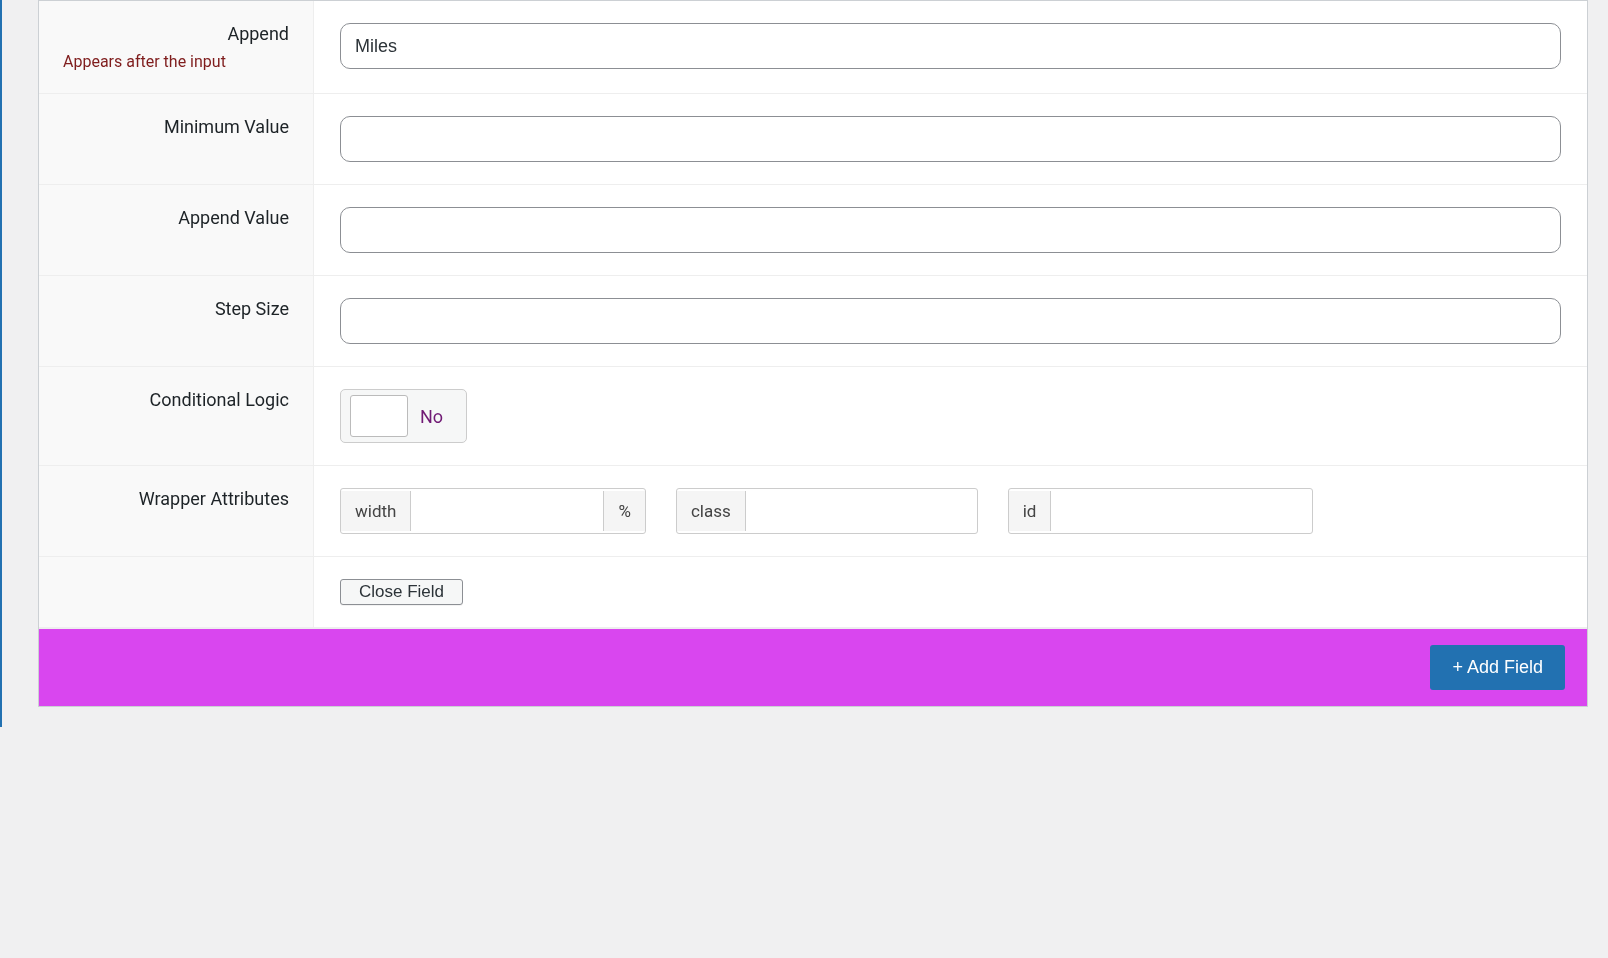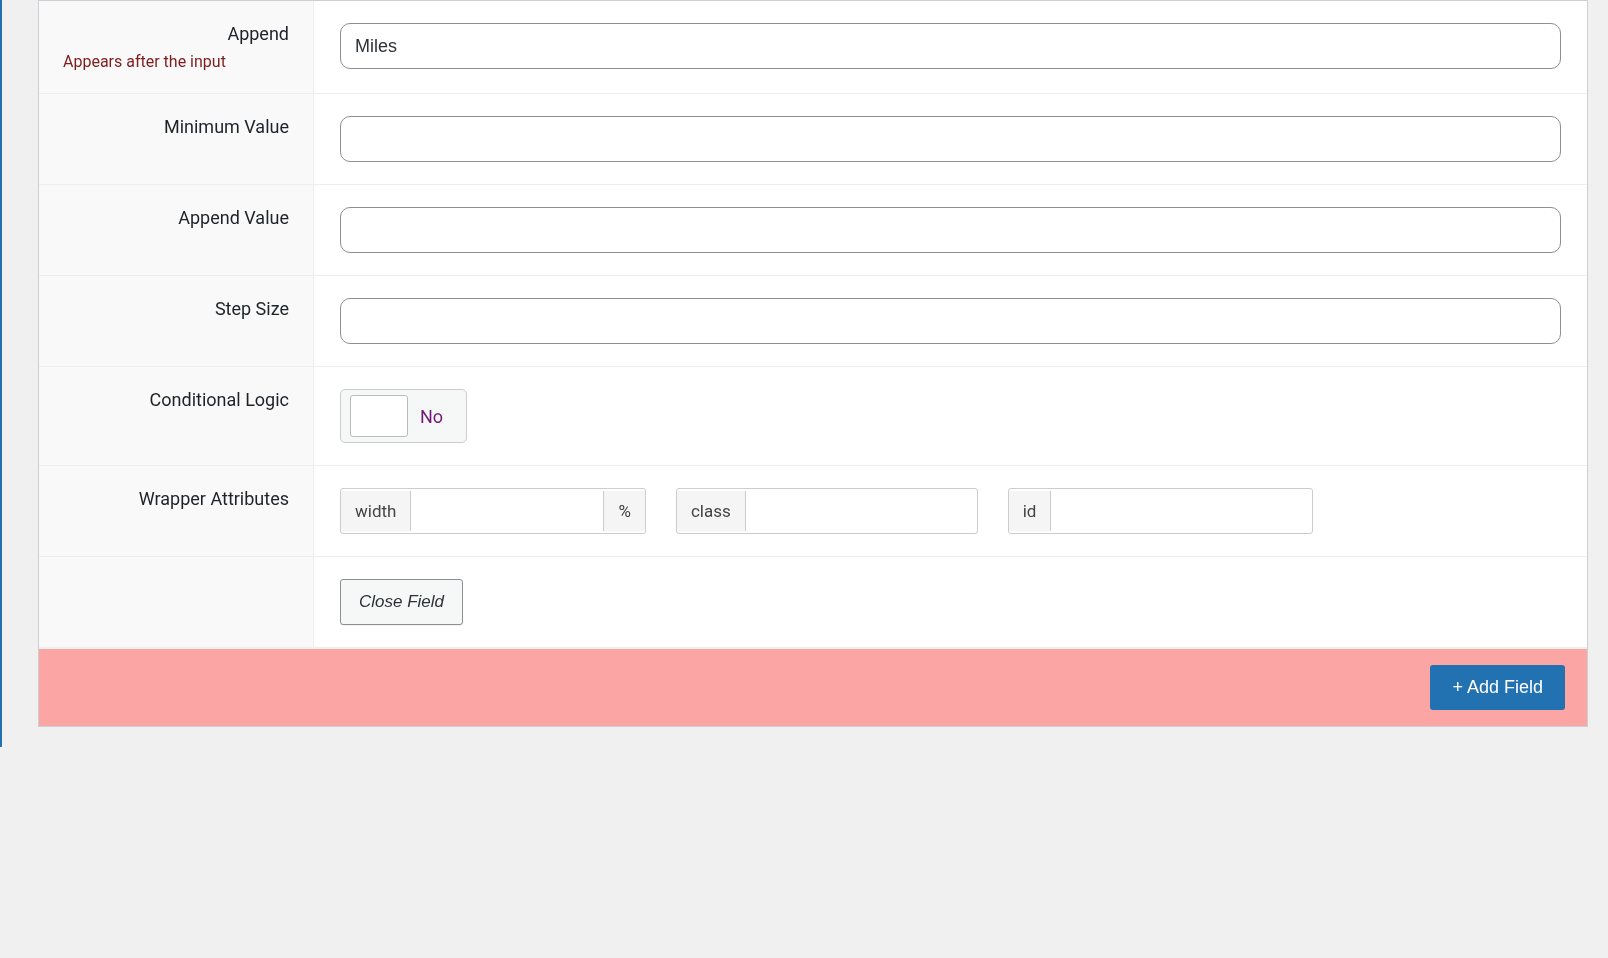--- a/index.html
+++ b/index.html
@@ -119,29 +119,28 @@
       outline: none;
       min-width: 0;
     }
     .attr-group.width .attr-input { width: 180px; }
     .attr-group.class .attr-input { width: 225px; }
     .attr-group.id .attr-input { width: 255px; }
     .close-btn {
       background: #f6f7f7;
       border: 1px solid #8c8f94;
       border-radius: 3px;
-      padding: 12px 18px;
+      padding: 2px 18px;
       font-size: 17px;
       color: #2c3338;
       cursor: pointer;
       box-shadow: 0 1px 0 rgba(0,0,0,0.05);
-      font-style: italic;
     }
     .footer {
-      background: #fca5a5;
+      background: #d946ef;
       border-top: 1px solid #eee;
       padding: 16px 22px;
       display: flex;
       justify-content: flex-end;
     }
     .add-btn {
       background: #2271b1;
       color: #fff;
       border: none;
       border-radius: 3px;

